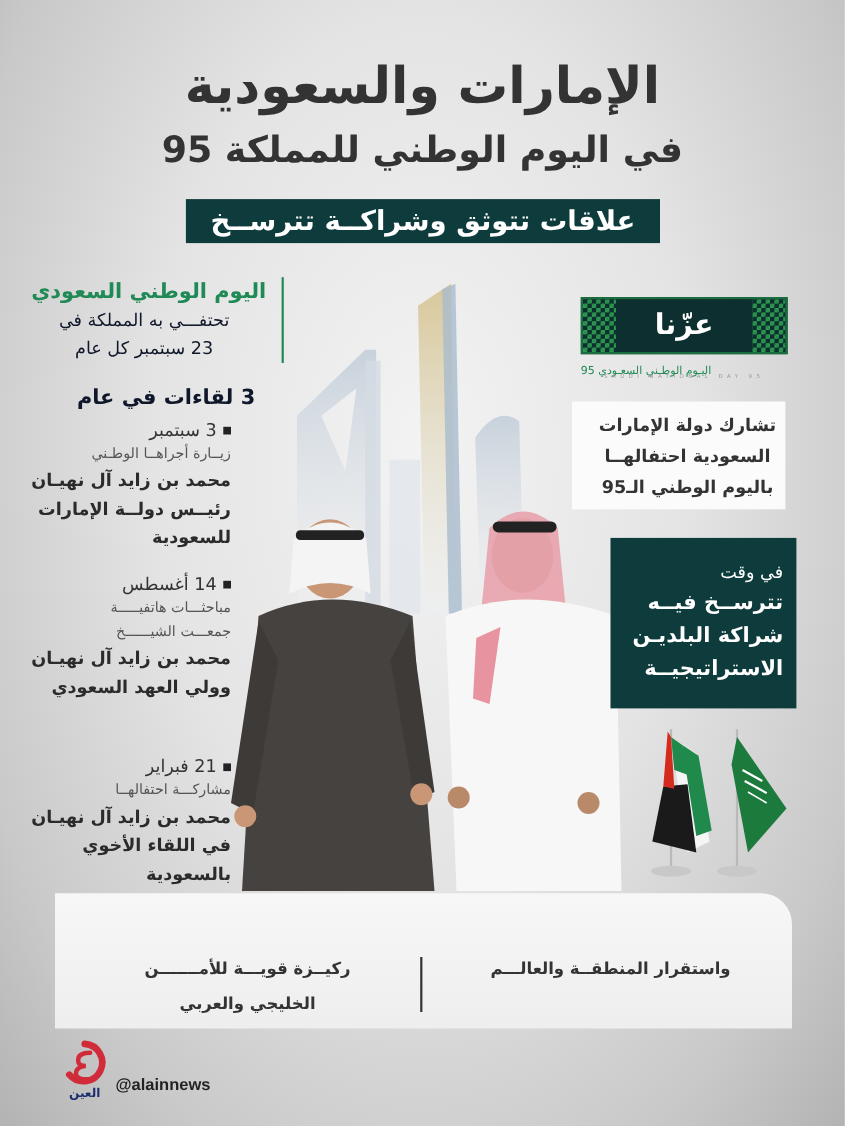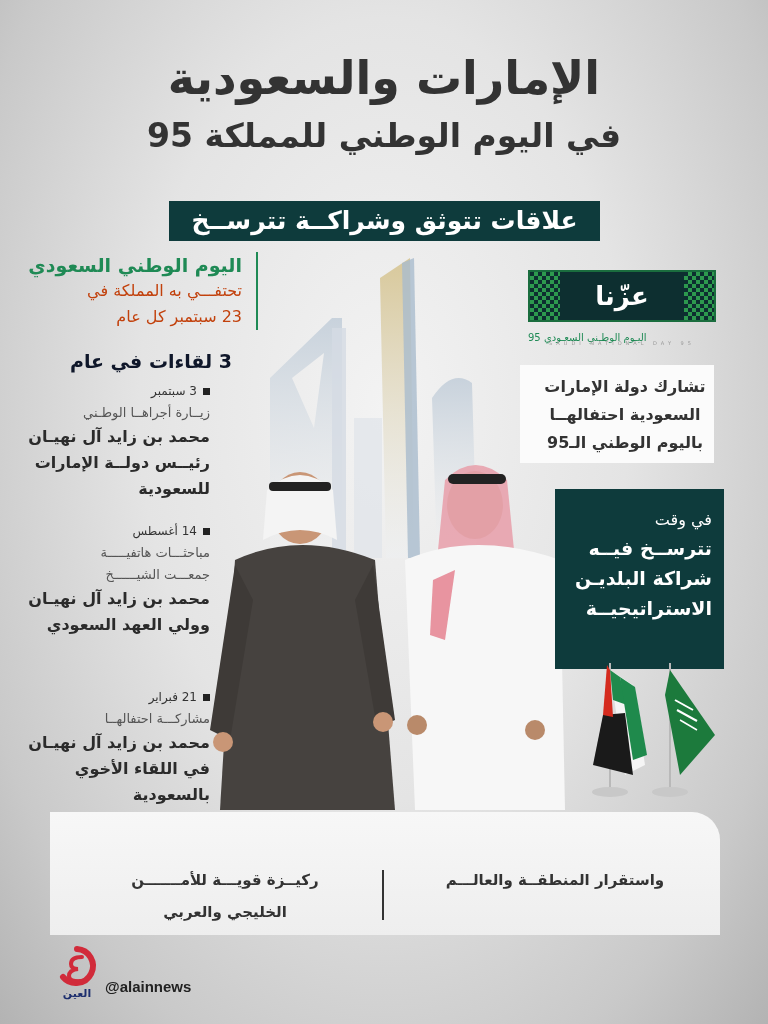--- a/index.html
+++ b/index.html
@@ -8,30 +8,30 @@
     position: relative;
     font-family: "DejaVu Sans", "Liberation Sans", sans-serif;
     background: radial-gradient(ellipse at 50% 40%, #f3f3f3 0%, #e4e4e4 45%, #c9c9c9 80%, #b3b3b3 100%);
     color: #2b2b2b;
   }
   .abs { position: absolute; }
 
   
   .title-1 { top: 48px; left: 0; width: 768px; text-align: center; font-size: 46px; font-weight: bold; color: #333; letter-spacing: 0; line-height: 60px; }
   .title-2 { top: 112px; left: 0; width: 768px; text-align: center; font-size: 33px; font-weight: bold; color: #333; line-height: 48px; }
-  .banner { top: 181px; left: 169px; width: 431px; height: 40px; background: #0e3b3c; color: #fff; font-size: 25px; font-weight: bold; text-align: center; line-height: 40px; margin-top: 20px; }
+  .banner { top: 181px; left: 169px; width: 431px; height: 40px; background: #0e3b3c; color: #fff; font-size: 25px; font-weight: bold; text-align: center; line-height: 40px; }
 
   
   .nd-block { top: 252px; left: 20px; width: 238px; padding-right: 14px; border-right: 2px solid #1f8a55; text-align: right; }
   .nd-title { font-size: 19px; font-weight: bold; color: #1f8a55; line-height: 26px; }
-  .nd-text { font-size: 16px; color: #c2410c; line-height: 26px; }
+  .nd-text { font-size: 16px; color: #0f172a; line-height: 26px; text-align: center; }
 
   .meet-title { top: 347px; left: 20px; width: 212px; text-align: right; font-size: 19px; font-weight: bold; color: #0f172a; line-height: 28px; }
   .meeting { left: 20px; width: 190px; text-align: right; }
-  .m-date { font-size: 12px; color: #333; line-height: 22px; }
+  .m-date { font-size: 16px; color: #333; line-height: 22px; }
   .m-date .bullet { display: inline-block; width: 7px; height: 7px; background: #222; margin-left: 6px; vertical-align: middle; }
   .m-desc { font-size: 13px; color: #555; line-height: 22px; }
   .m-bold { font-size: 16px; font-weight: bold; color: #2b2b2b; line-height: 26px; }
 
   
   .skyline { top: 258px; left: 262px; width: 230px; height: 300px; }
   .persons { top: 450px; left: 205px; width: 370px; height: 362px; }
 
   
   .logo { top: 270px; left: 528px; width: 188px; height: 86px; }
@@ -39,21 +39,21 @@
   .logo-pattern { position: absolute; top: 0; width: 30px; height: 48px;
     background-image: linear-gradient(45deg, #2d9a4e 25%, transparent 25%, transparent 75%, #2d9a4e 75%), linear-gradient(45deg, #2d9a4e 25%, transparent 25%, transparent 75%, #2d9a4e 75%);
     background-size: 8px 8px; background-position: 0 0, 4px 4px; }
   .logo-word { position: absolute; top: 0; left: 30px; right: 30px; height: 48px; color: #fff; font-size: 26px; font-weight: bold; text-align: center; line-height: 48px; }
   .logo-sub { position: absolute; top: 61px; left: 0; width: 188px; text-align: left; font-size: 10px; color: #1f8a55; line-height: 14px; }
   .logo-en { position: absolute; top: 70px; left: 0; width: 188px; text-align: center; font-size: 5px; color: #999; letter-spacing: 4px; direction: ltr; }
 
   .share-box { top: 365px; left: 520px; width: 194px; height: 98px; background: #fbfbfb; text-align: center; padding-top: 8px; }
   .share-line { font-size: 16px; font-weight: bold; color: #333; line-height: 28px; padding-left: 16px; }
 
-  .strat-box { top: 489px; left: 555px; width: 169px; height: 180px; background: #0e3b3c; text-align: right; padding: 18px 12px 0 0; color: #fff; }
+  .strat-box { top: 489px; left: 555px; width: 169px; height: 155px; background: #0e3b3c; text-align: right; padding: 18px 12px 0 0; color: #fff; }
   .strat-small { font-size: 16px; line-height: 26px; }
   .strat-big { font-size: 19px; font-weight: bold; line-height: 30px; }
 
   .flags { top: 655px; left: 585px; width: 135px; height: 145px; }
 
   
   .bottom-card { top: 812px; left: 50px; width: 670px; height: 123px; background: linear-gradient(180deg, #f7f7f7 0%, #eeeeee 100%); border-top-right-radius: 28px; }
   .bc-title { position: absolute; top: 18px; left: 0; width: 100%; text-align: center; font-size: 15px; font-weight: bold; color: #1f8a55; }
   .bc-col { position: absolute; top: 52px; width: 290px; text-align: center; font-size: 15px; font-weight: bold; color: #333; line-height: 32px; }
   .bc-col.right { right: 20px; }

